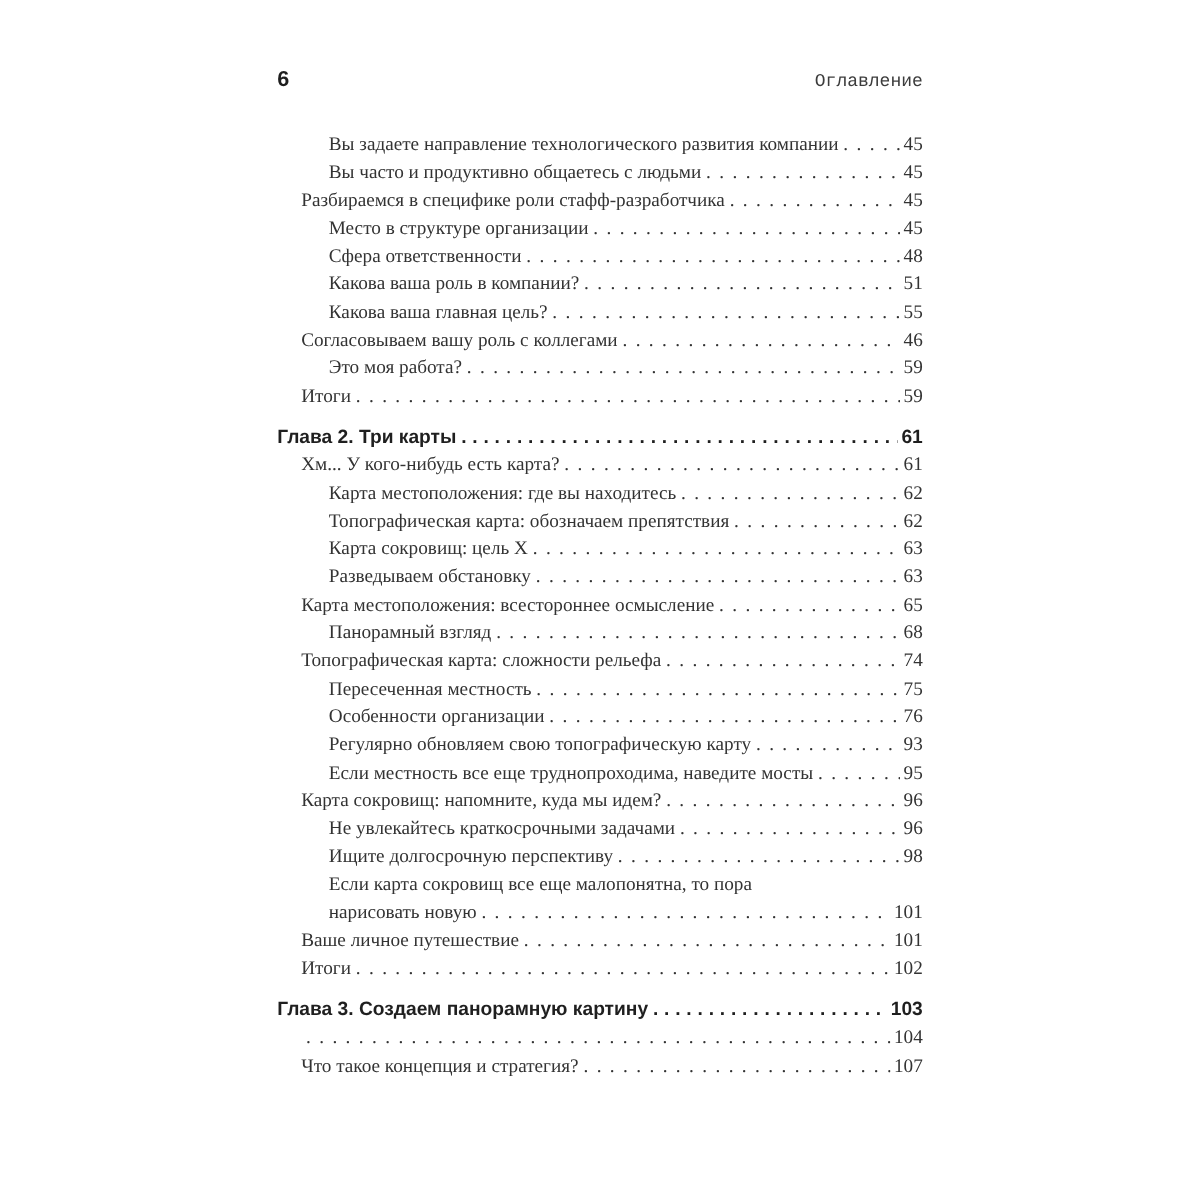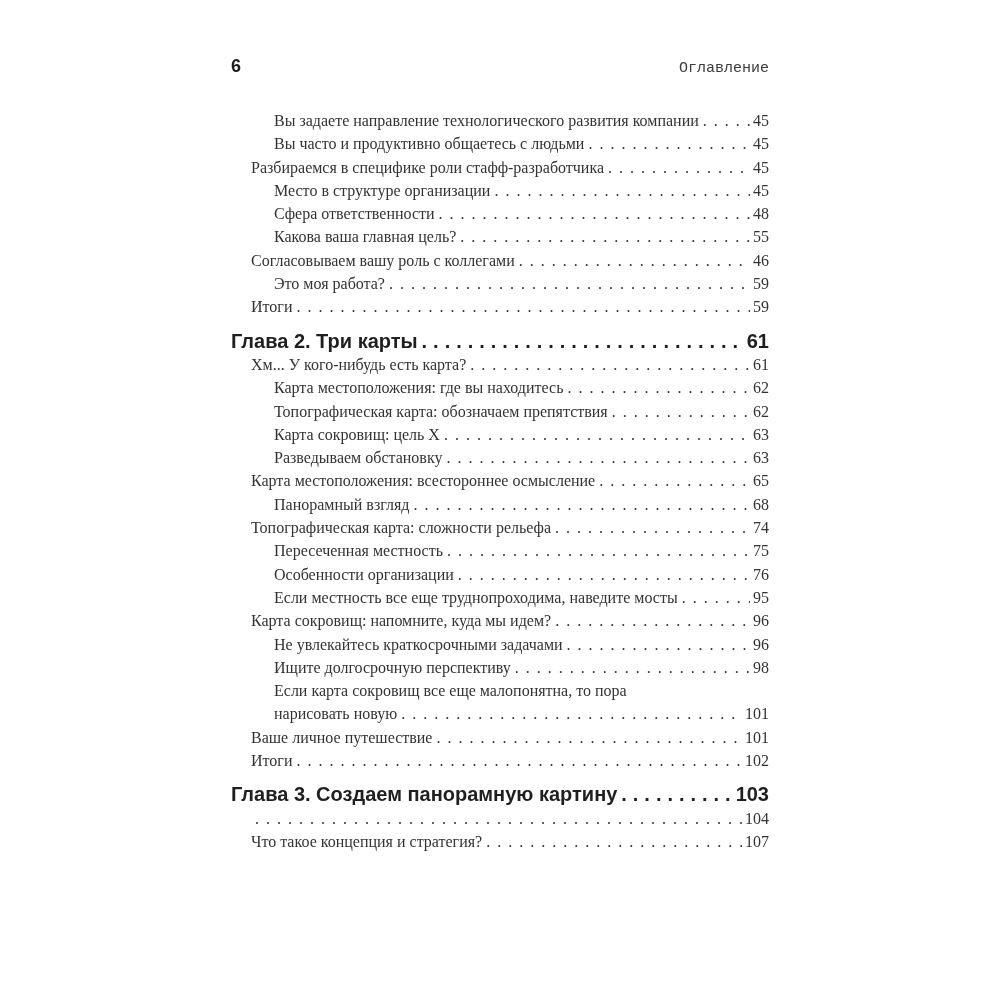--- a/index.html
+++ b/index.html
@@ -39,21 +39,21 @@
     font-size:16px;
     color:#333333;
   }
   .row.lv1 { padding-left:20px; }
   .row.lv2 { padding-left:43px; }
   .row.chapter {
     padding-left:0;
     margin-top:11px;
     font-family:"Liberation Sans", sans-serif;
     font-weight:bold;
-    font-size:20px;
+    font-size:16px;
     color:#1f1f1f;
   }
   .t { white-space:nowrap; }
   .leader {
     flex:1 1 auto;
     overflow:hidden;
     white-space:nowrap;
     margin:0 3px 0 4px;
     min-width:8px;
   }
@@ -96,20 +96,25 @@
     <span class="t">Место в структуре организации</span>
     <span class="leader"></span>
     <span class="pg">45</span>
   </div>
         <div class="row lv2">
     <span class="t">Сфера ответственности</span>
     <span class="leader"></span>
     <span class="pg">48</span>
   </div>
         <div class="row lv2">
+    <span class="t">Какова ваша роль в компании?</span>
+    <span class="leader"></span>
+    <span class="pg">51</span>
+  </div>
+        <div class="row lv2">
     <span class="t">Какова ваша главная цель?</span>
     <span class="leader"></span>
     <span class="pg">55</span>
   </div>
         <div class="row lv1">
     <span class="t">Согласовываем вашу роль с коллегами</span>
     <span class="leader"></span>
     <span class="pg">46</span>
   </div>
         <div class="row lv2">
@@ -169,20 +174,25 @@
   </div>
         <div class="row lv2">
     <span class="t">Пересеченная местность</span>
     <span class="leader"></span>
     <span class="pg">75</span>
   </div>
         <div class="row lv2">
     <span class="t">Особенности организации</span>
     <span class="leader"></span>
     <span class="pg">76</span>
+  </div>
+        <div class="row lv2">
+    <span class="t">Регулярно обновляем свою топографическую карту</span>
+    <span class="leader"></span>
+    <span class="pg">93</span>
   </div>
         <div class="row lv2">
     <span class="t">Если местность все еще труднопроходима, наведите мосты</span>
     <span class="leader"></span>
     <span class="pg">95</span>
   </div>
         <div class="row lv1">
     <span class="t">Карта сокровищ: напомните, куда мы идем?</span>
     <span class="leader"></span>
     <span class="pg">96</span>

